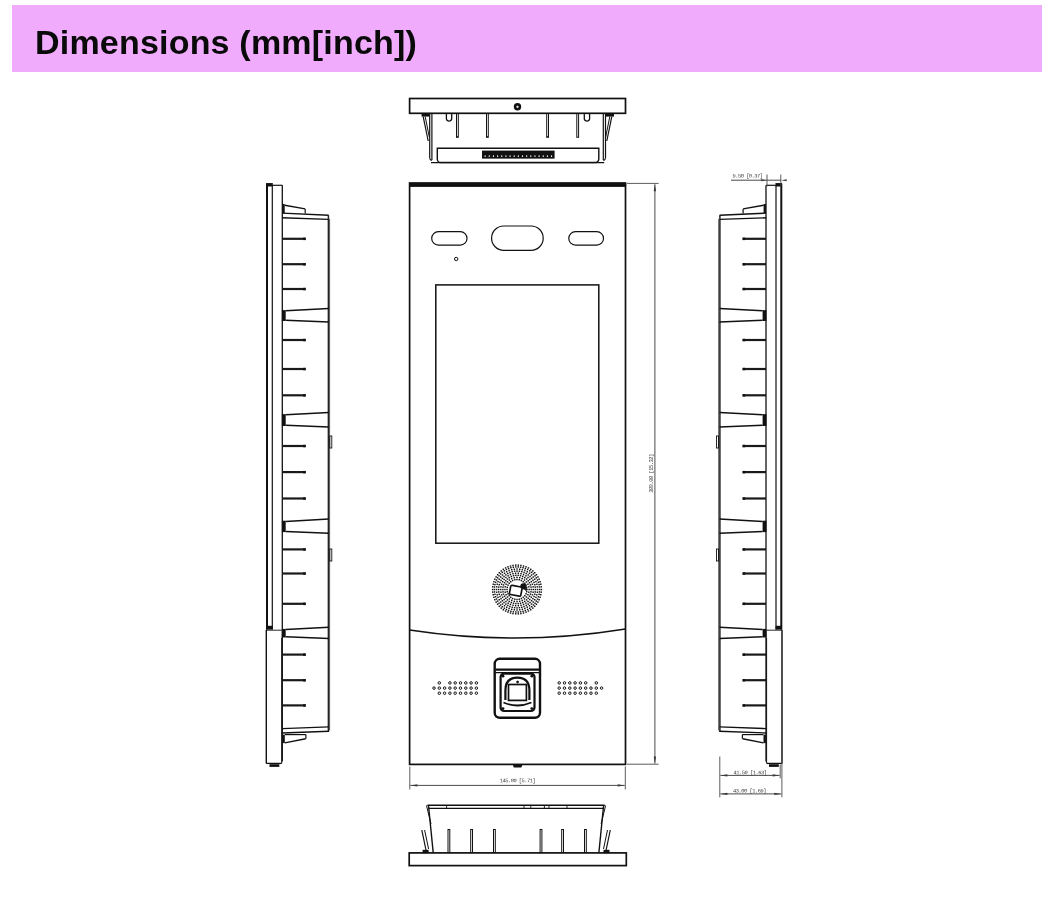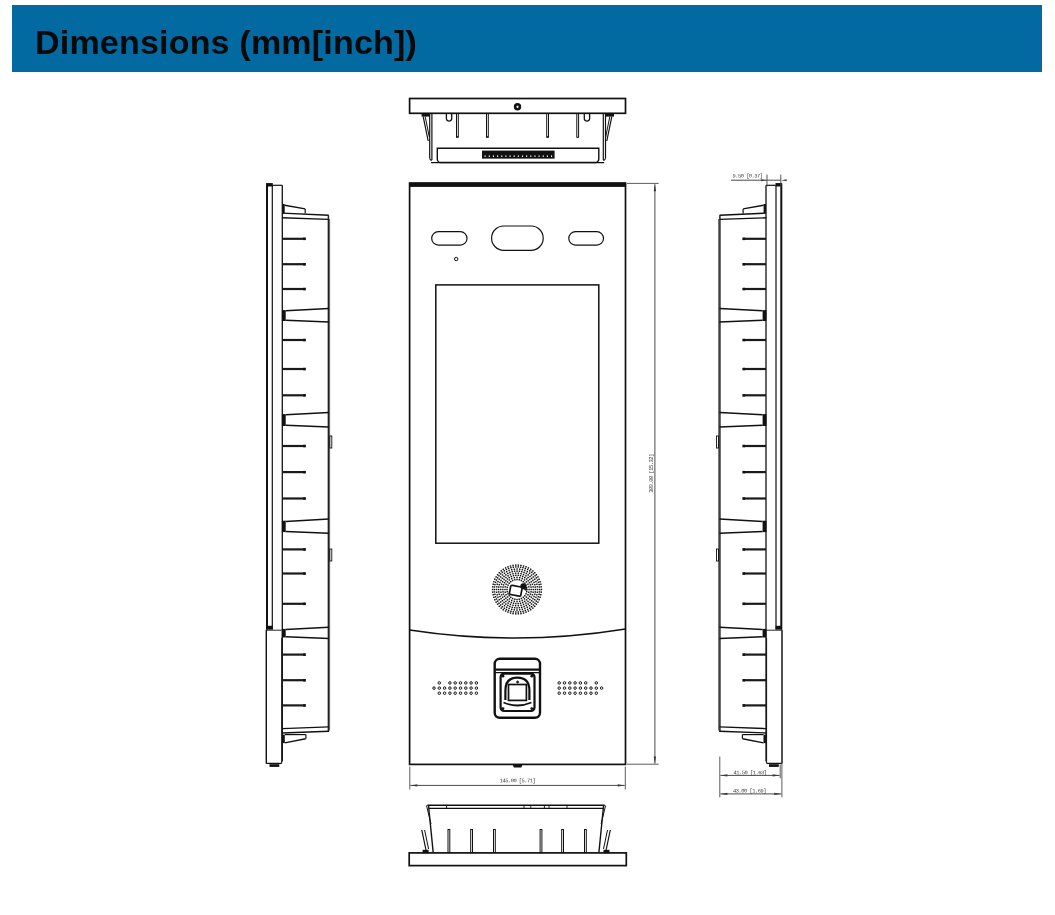--- a/index.html
+++ b/index.html
@@ -1,16 +1,16 @@
 <!DOCTYPE html>
 <html><head>
 <meta charset="utf-8">
 <style>
   html,body { margin:0; padding:0; background:#ffffff; width:1055px; height:915px; overflow:hidden; }
-  .hdr { position:absolute; left:12px; top:5px; width:1030px; height:67px; background:#0369a1; }
+  .hdr { position:absolute; left:12px; top:5px; width:1030px; height:67px; background:#f0abfc; }
   .hdr span { position:absolute; left:23px; top:18px; font-family:"Liberation Sans", sans-serif;
               font-weight:bold; font-size:34px; color:#0a0a0a; letter-spacing:0.2px; }
   svg { position:absolute; left:0; top:0; }
 </style>
 </head>
 <body>
 <div class="hdr">
     <span>Dimensions (mm[inch])</span>
   </div>
 <svg width="1055" height="915" viewBox="0 0 1055 915">

